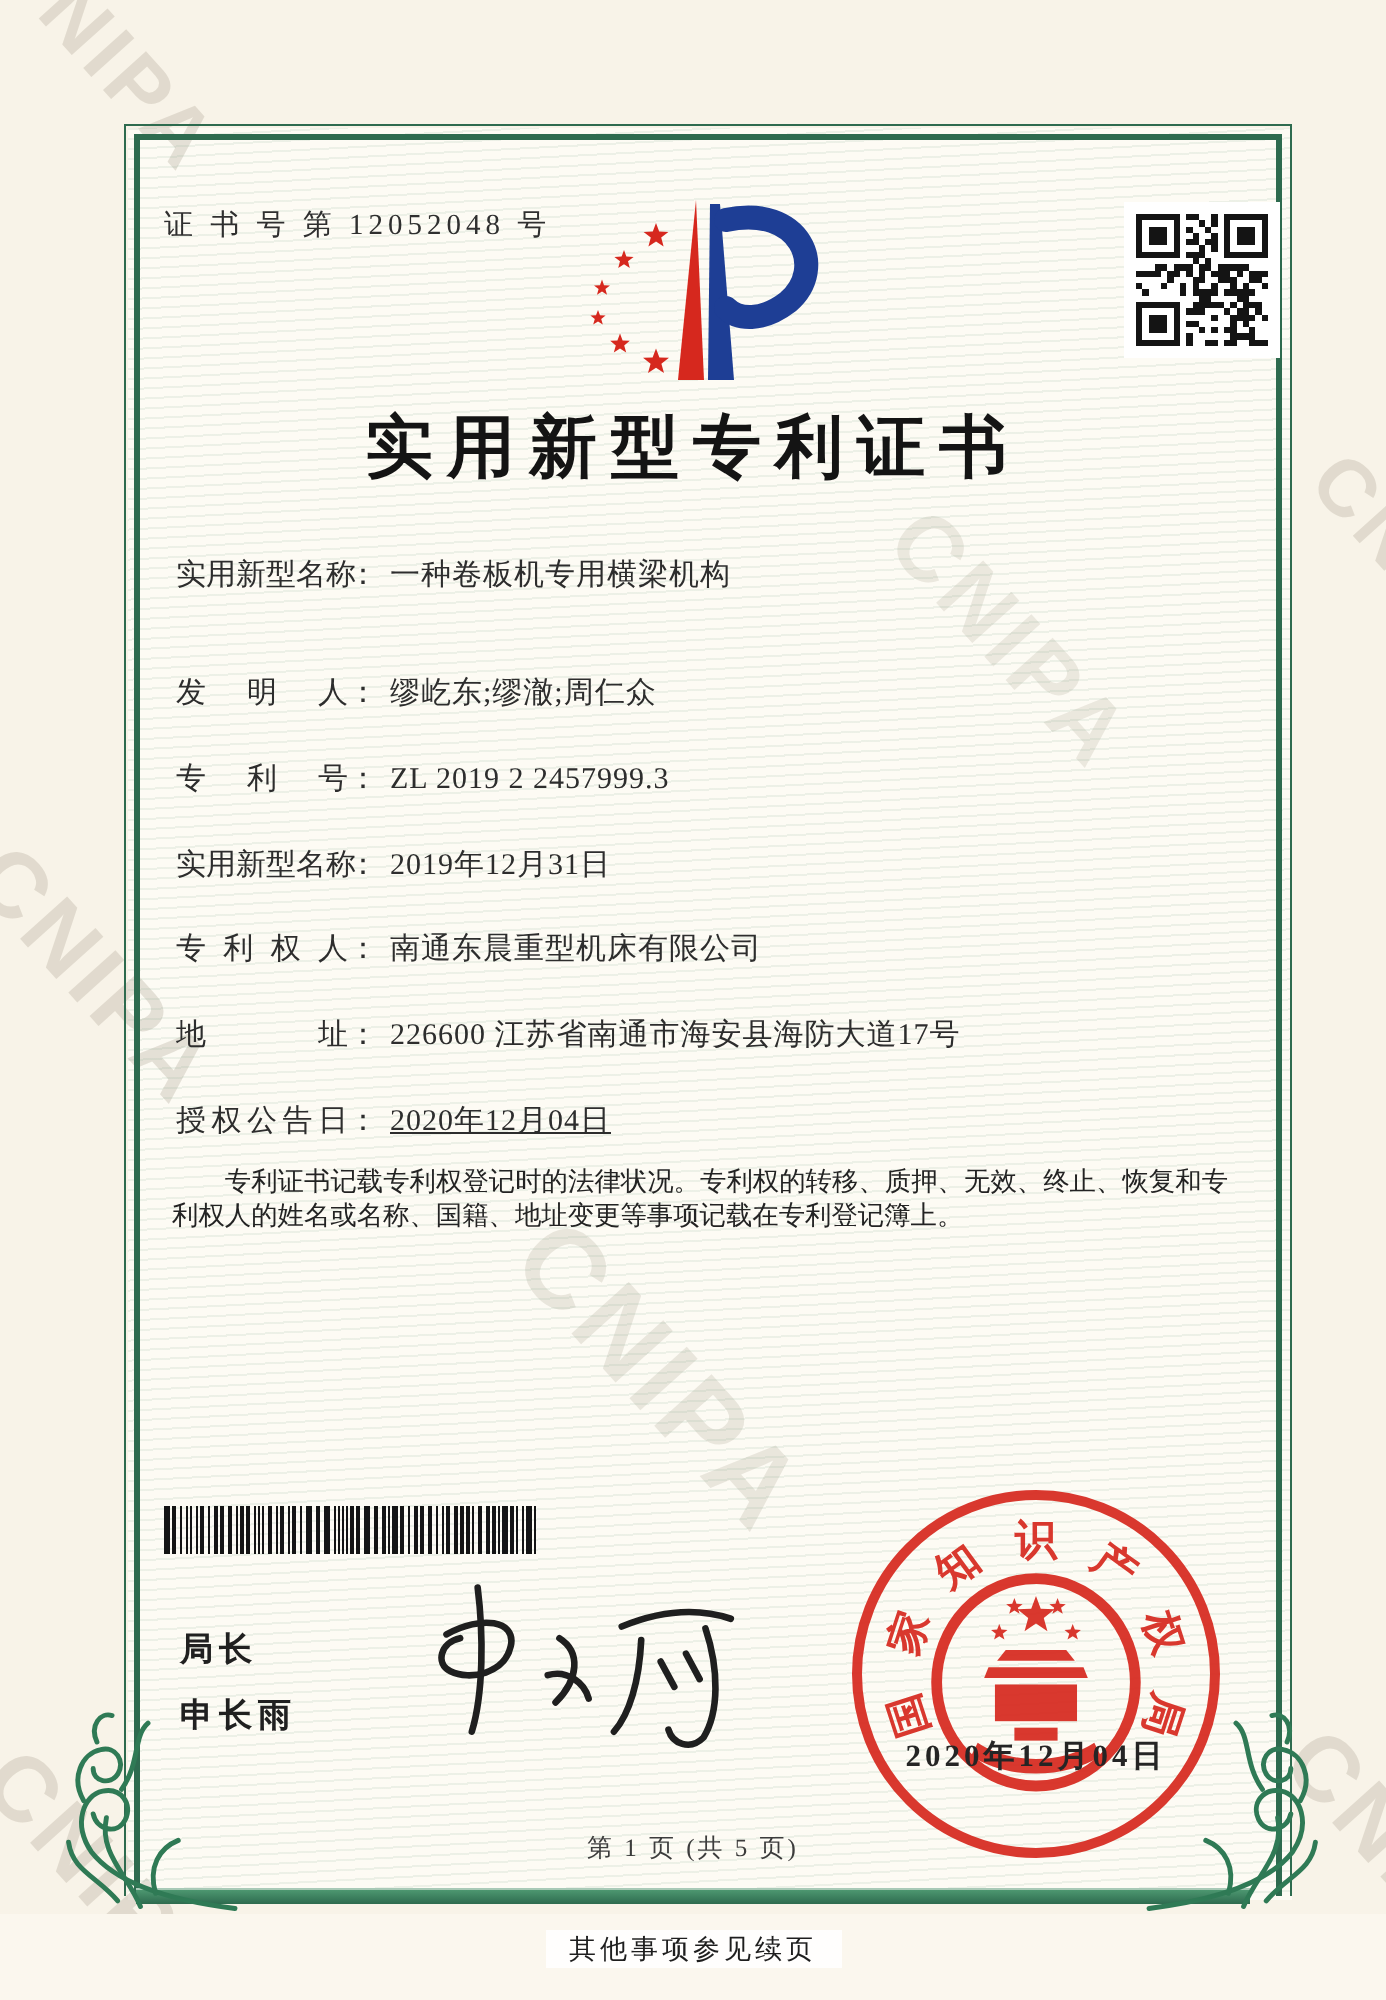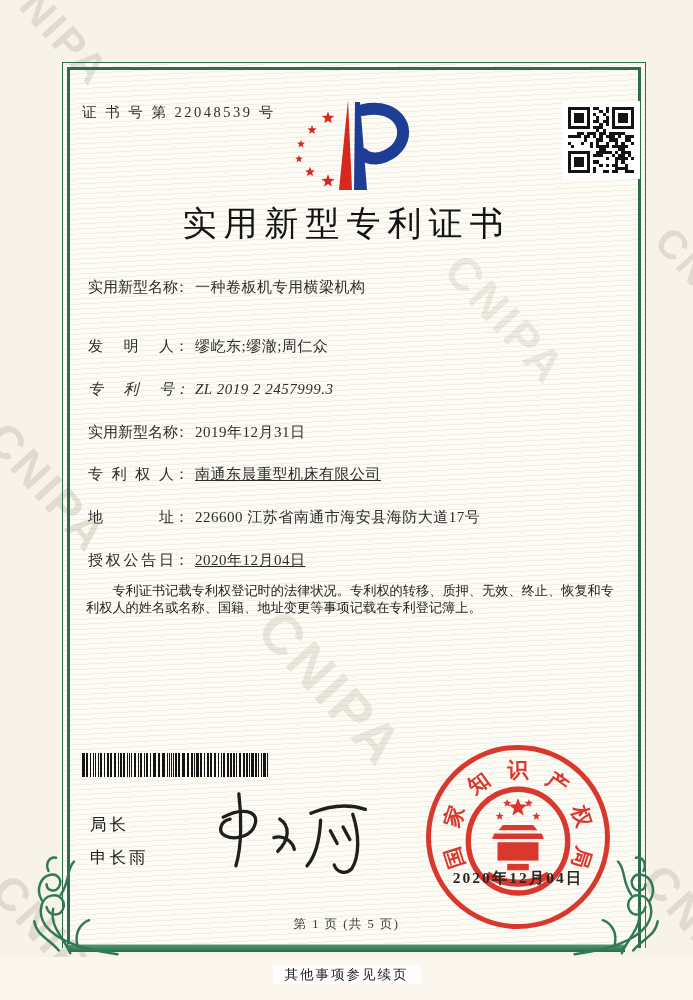--- a/index.html
+++ b/index.html
@@ -33,32 +33,32 @@
   .flourish{position:absolute;width:96px;height:104px;}
   .flourish svg{width:100%;height:100%;}
   .flourish.right{transform:scaleX(-1);}
   .content{position:absolute;inset:0;z-index:3;}
 
   .cert-no{position:absolute;left:82px;top:103px;font-size:14.5px;letter-spacing:2.5px;color:#2f2f2f;}
   .logo{position:absolute;left:270px;top:96px;width:160px;height:102px;}
   .qr{position:absolute;left:562px;top:101px;width:78px;height:78px;background:#fff;display:flex;align-items:center;justify-content:center;}
   .title{
     position:absolute;left:0;top:201px;width:100%;text-align:center;
-    font-size:34px;font-weight:400;letter-spacing:7px;color:#141414;
+    font-size:34px;font-weight:700;letter-spacing:7px;color:#141414;
   }
   .rows{position:absolute;left:88px;top:0;right:56px;font-size:15px;}
   .row{position:absolute;left:0;right:0;white-space:nowrap;}
   .row .label{display:inline-block;width:86px;text-align:justify;text-align-last:justify;text-justify:inter-character;vertical-align:top;}
   .row .colon{display:inline-block;margin-right:6px;}
   .row .value{letter-spacing:.5px;}
   .grant-second{position:absolute;left:248px;top:0;white-space:nowrap;}
   .paras{position:absolute;left:86px;top:582px;width:528px;font-size:13.2px;line-height:17px;color:#232323;}
   .paras p{margin:0 0 7px 0;text-indent:2em;text-align:justify;}
   .barcode{position:absolute;left:82px;top:753px;width:190px;height:24px;}
-  .officer{position:absolute;left:90px;top:814px;font-size:16.5px;letter-spacing:3px;color:#202020;font-weight:400;}
+  .officer{position:absolute;left:90px;top:814px;font-size:16.5px;letter-spacing:3px;color:#202020;font-weight:700;}
   .officer .officer-name{margin-top:11px;}
   .signature{position:absolute;left:196px;top:786px;width:185px;height:94px;}
   .seal{position:absolute;left:423px;top:742px;width:190px;height:190px;opacity:.93;mix-blend-mode:multiply;}
   .seal-ring{position:absolute;left:3px;top:3px;width:174px;height:174px;border:5px solid var(--red);border-radius:50%;}
   .seal-char{
     position:absolute;left:50%;top:50%;
     transform:translate(-50%,-50%) rotate(var(--a)) translateY(-67px);
     font-size:21px;font-weight:700;color:var(--red);
   }
   .emblem{position:absolute;left:41px;top:43px;width:108px;height:112px;}
@@ -112,21 +112,21 @@
     <path d="M46,105 C39,88 24,77 28,58"></path>
     <path d="M16,49 C9,37 15,24 25,22 C33,20 38,28 34,35 C30,41 21,39 21,32"></path>
     <path d="M23,18 C19,9 25,2 31,4"></path>
     <path d="M36,43 C46,29 42,15 50,8"></path>
     <path d="M54,98 C50,84 56,74 66,70"></path>
   </svg>
 </div>
 
 <div class="content">
 
-  <div class="cert-no">证 书 号 第 22048539 号</div>
+  <div class="cert-no">证 书 号 第 12052048 号</div>
 
   <div class="logo">
     <svg viewBox="0 0 160 100">
       <polygon fill="var(--red)" points="58.0,15.5 59.6,19.8 64.2,20.0 60.6,22.8 61.8,27.3 58.0,24.7 54.2,27.3 55.4,22.8 51.8,20.0 56.4,19.8"></polygon>
       <polygon fill="var(--red)" points="42.0,29.0 43.2,32.3 46.8,32.5 44.0,34.6 44.9,38.0 42.0,36.1 39.1,38.0 40.0,34.6 37.2,32.5 40.8,32.3"></polygon>
       <polygon fill="var(--red)" points="31.0,43.8 32.0,46.6 35.0,46.7 32.7,48.5 33.5,51.4 31.0,49.8 28.5,51.4 29.3,48.5 27.0,46.7 30.0,46.6"></polygon>
       <polygon fill="var(--red)" points="29.0,59.0 30.0,61.6 32.8,61.8 30.6,63.5 31.4,66.2 29.0,64.7 26.6,66.2 27.4,63.5 25.2,61.8 28.0,61.6"></polygon>
       <polygon fill="var(--red)" points="40.0,70.8 41.3,74.2 44.9,74.4 42.1,76.7 43.1,80.2 40.0,78.2 36.9,80.2 37.9,76.7 35.1,74.4 38.7,74.2"></polygon>
       <polygon fill="var(--red)" points="58.0,78.2 59.7,82.7 64.5,82.9 60.7,85.9 62.0,90.5 58.0,87.9 54.0,90.5 55.3,85.9 51.5,82.9 56.3,82.7"></polygon>
       <polygon points="78,4 69,94 82,94" fill="var(--red)"></polygon>
@@ -273,27 +273,27 @@
 
   <div class="title">实用新型专利证书</div>
 
   <div class="rows">
     <div class="row" style="top:278px;">
       <span class="label">实用新型名称</span><span class="colon">：</span><span class="value">一种卷板机专用横梁机构</span>
     </div>
     <div class="row" style="top:337px;">
       <span class="label">发　明　人</span><span class="colon">：</span><span class="value">缪屹东;缪澈;周仁众</span>
     </div>
-    <div class="row" style="top:380px;font-style:italic;">
+    <div class="row" style="top:380px;">
       <span class="label">专　利　号</span><span class="colon">：</span><span class="value">ZL 2019 2 2457999.3</span>
     </div>
     <div class="row" style="top:423px;">
       <span class="label">实用新型名称</span><span class="colon">：</span><span class="value">2019年12月31日</span>
     </div>
-    <div class="row" style="top:465px;text-decoration:underline;">
+    <div class="row" style="top:465px;">
       <span class="label">专 利 权 人</span><span class="colon">：</span><span class="value">南通东晨重型机床有限公司</span>
     </div>
     <div class="row" style="top:508px;">
       <span class="label">地　　　址</span><span class="colon">：</span><span class="value">226600 江苏省南通市海安县海防大道17号</span>
     </div>
     <div class="row" style="top:551px;text-decoration:underline;">
       <span class="label">授权公告日</span><span class="colon">：</span><span class="value">2020年12月04日</span>
     </div>
   </div>
 

